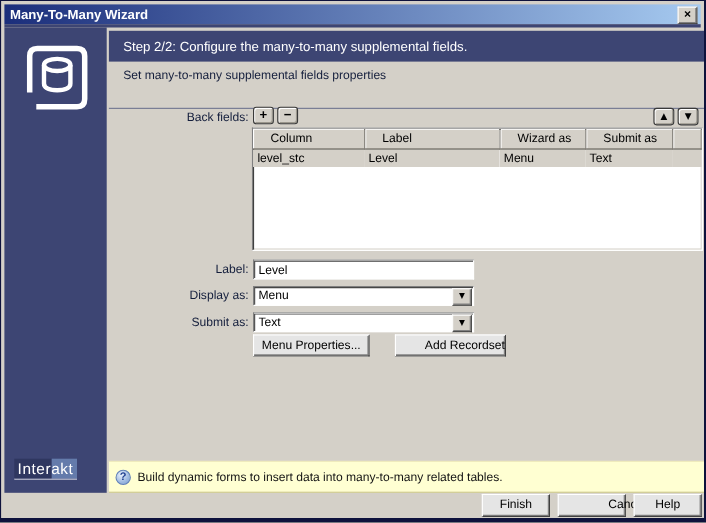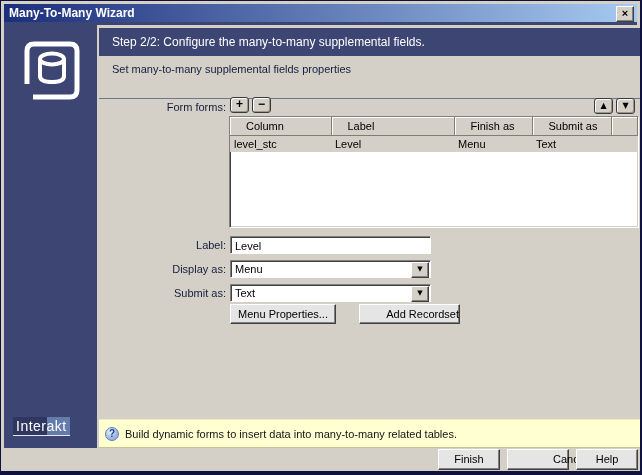--- a/index.html
+++ b/index.html
@@ -125,40 +125,40 @@
       <path d="M 6 45 V 12 Q 6 5 13 5 H 49 Q 56 5 56 12 V 51 Q 56 58 49 58 H 12" fill="none" stroke="#FFFFFF" stroke-width="5"></path>
       <ellipse cx="31" cy="20" rx="12" ry="5.5" fill="none" stroke="#FFFFFF" stroke-width="4"></ellipse>
       <path d="M 19 20 V 37 Q 19 43 31 43 Q 43 43 43 37 V 20" fill="none" stroke="#FFFFFF" stroke-width="4"></path>
     </svg>
     <div class="brand"><span class="p1">Inter</span><span class="p2">akt</span></div>
   </div>
 
   <div class="step-header">Step 2/2: Configure the many-to-many supplemental fields.</div>
   <div class="sub-header">Set many-to-many supplemental fields properties</div>
 
-  <div class="lbl" style="top:100px;">Form forms:</div>
+  <div class="lbl" style="top:100px;">Back fields:</div>
   <div class="sq-btn" style="left:229px; top:96px;">+</div>
   <div class="sq-btn" style="left:251px; top:96px;">−</div>
   <div class="sq-btn tri" style="left:593px; top:97px;">▲</div>
   <div class="sq-btn tri" style="left:615px; top:97px;">▼</div>
 
   <div class="listbox">
     <table>
       <colgroup>
           <col style="width:101px">
           <col style="width:123px">
           <col style="width:78px">
           <col style="width:79px">
           <col>
         </colgroup>
       <thead>
         <tr>
           <th>Column</th>
           <th>Label</th>
-          <th>Finish as</th>
+          <th>Wizard as</th>
           <th>Submit as</th>
           <th></th>
         </tr>
       </thead>
       <tbody>
         <tr class="selected">
           <td>level_stc</td>
           <td>Level</td>
           <td>Menu</td>
           <td>Text</td>

